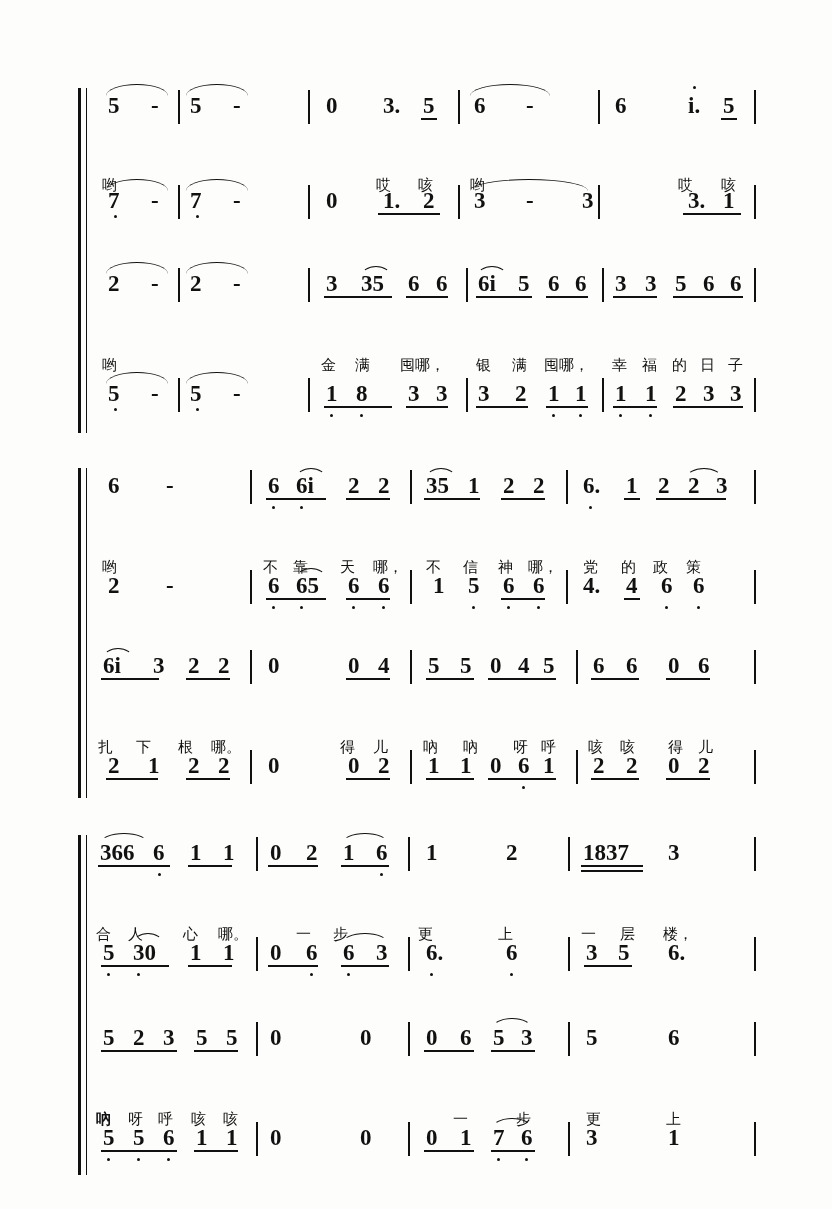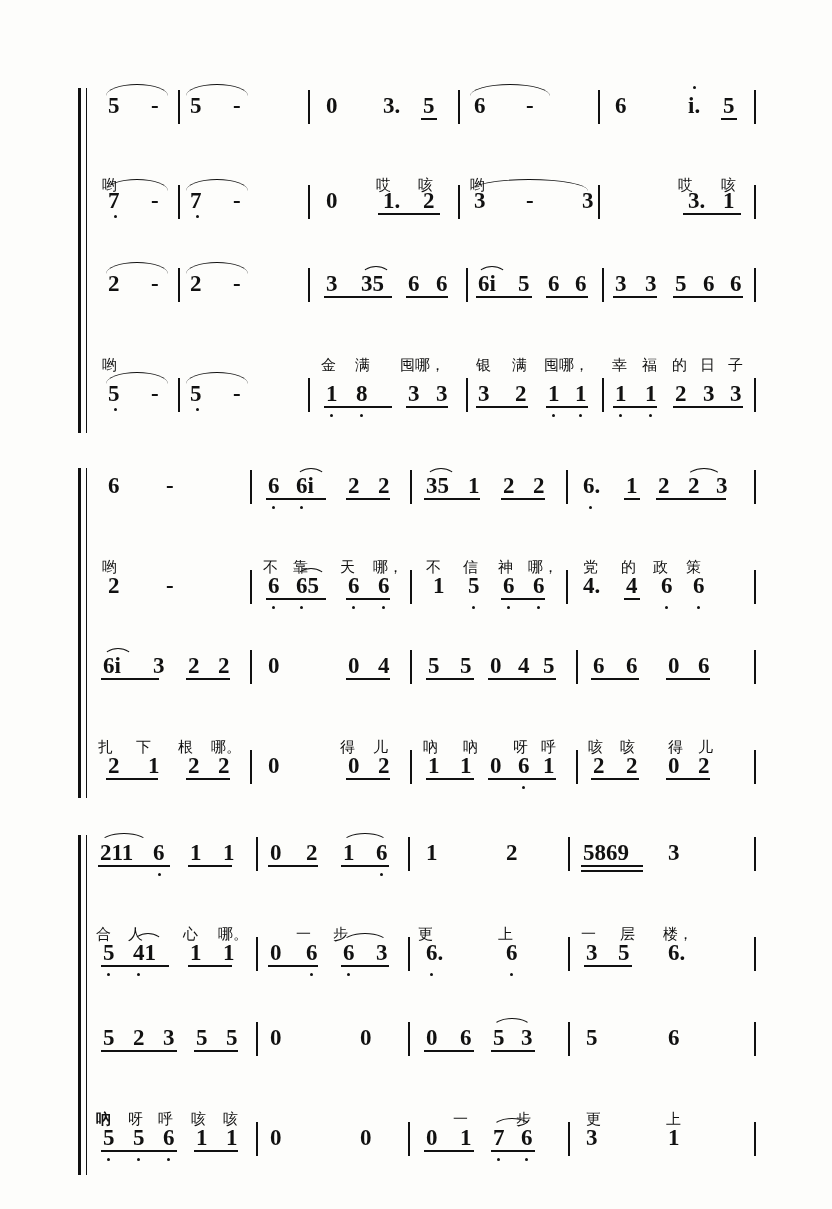--- a/index.html
+++ b/index.html
@@ -451,21 +451,21 @@
     </div>
   </div>
 
   <div class="system" style="position:absolute;left:78px;top:835px;width:680px;height:340px;">
 
     <div class="sys-barline" style="left:0;top:0;height:340px;"></div>
     <div class="sys-barline thin" style="left:8px;top:0;height:340px;"></div>
 
     <div style="position:absolute;left:0;top:0;width:680px;height:90px;">
       <div class="notes">
-        <div class="n" style="left:22px;">211</div>
+        <div class="n" style="left:22px;">366</div>
         <div class="slur" style="left:22px;top:-2px;width:46px;"></div>
         <div class="n" style="left:75px;">6</div>
         <div class="n" style="left:112px;">1</div>
         <div class="n" style="left:145px;">1</div>
         <div class="underline" style="left:20px;top:30px;width:72px;"></div>
         <div class="underline" style="left:110px;top:30px;width:44px;"></div>
         <div class="dot" style="left:80px;top:38px;"></div>
 
         <div class="bar" style="left:178px;"></div>
         <div class="n" style="left:192px;">0</div>
@@ -475,21 +475,21 @@
         <div class="slur" style="left:264px;top:-2px;width:44px;"></div>
         <div class="underline" style="left:190px;top:30px;width:50px;"></div>
         <div class="underline" style="left:263px;top:30px;width:48px;"></div>
         <div class="dot" style="left:302px;top:38px;"></div>
 
         <div class="bar" style="left:330px;"></div>
         <div class="n" style="left:348px;">1</div>
         <div class="n" style="left:428px;">2</div>
 
         <div class="bar" style="left:490px;"></div>
-        <div class="n" style="left:505px;">5869</div>
+        <div class="n" style="left:505px;">1837</div>
         <div class="underline" style="left:503px;top:30px;width:62px;"></div>
         <div class="underline2" style="left:503px;top:35px;width:62px;"></div>
         <div class="n" style="left:590px;">3</div>
         <div class="bar" style="left:676px;"></div>
       </div>
       <div class="lyrics" style="top:48px;">
         <div class="ly" style="left:18px;">合</div>
         <div class="ly" style="left:50px;">人</div>
         <div class="ly" style="left:105px;">心</div>
         <div class="ly" style="left:140px;">哪。</div>
@@ -499,21 +499,21 @@
         <div class="ly" style="left:420px;">上</div>
         <div class="ly" style="left:503px;">一</div>
         <div class="ly" style="left:542px;">层</div>
         <div class="ly" style="left:585px;">楼，</div>
       </div>
     </div>
 
     <div style="position:absolute;left:0;top:100px;width:680px;height:70px;">
       <div class="notes">
         <div class="n" style="left:25px;">5</div>
-        <div class="n" style="left:55px;">41</div>
+        <div class="n" style="left:55px;">30</div>
         <div class="slur" style="left:55px;top:-2px;width:28px;"></div>
         <div class="n" style="left:112px;">1</div>
         <div class="n" style="left:145px;">1</div>
         <div class="underline" style="left:23px;top:30px;width:68px;"></div>
         <div class="underline" style="left:110px;top:30px;width:44px;"></div>
         <div class="dot" style="left:29px;top:38px;"></div>
         <div class="dot" style="left:59px;top:38px;"></div>
 
         <div class="bar" style="left:178px;"></div>
         <div class="n" style="left:192px;">0</div>

